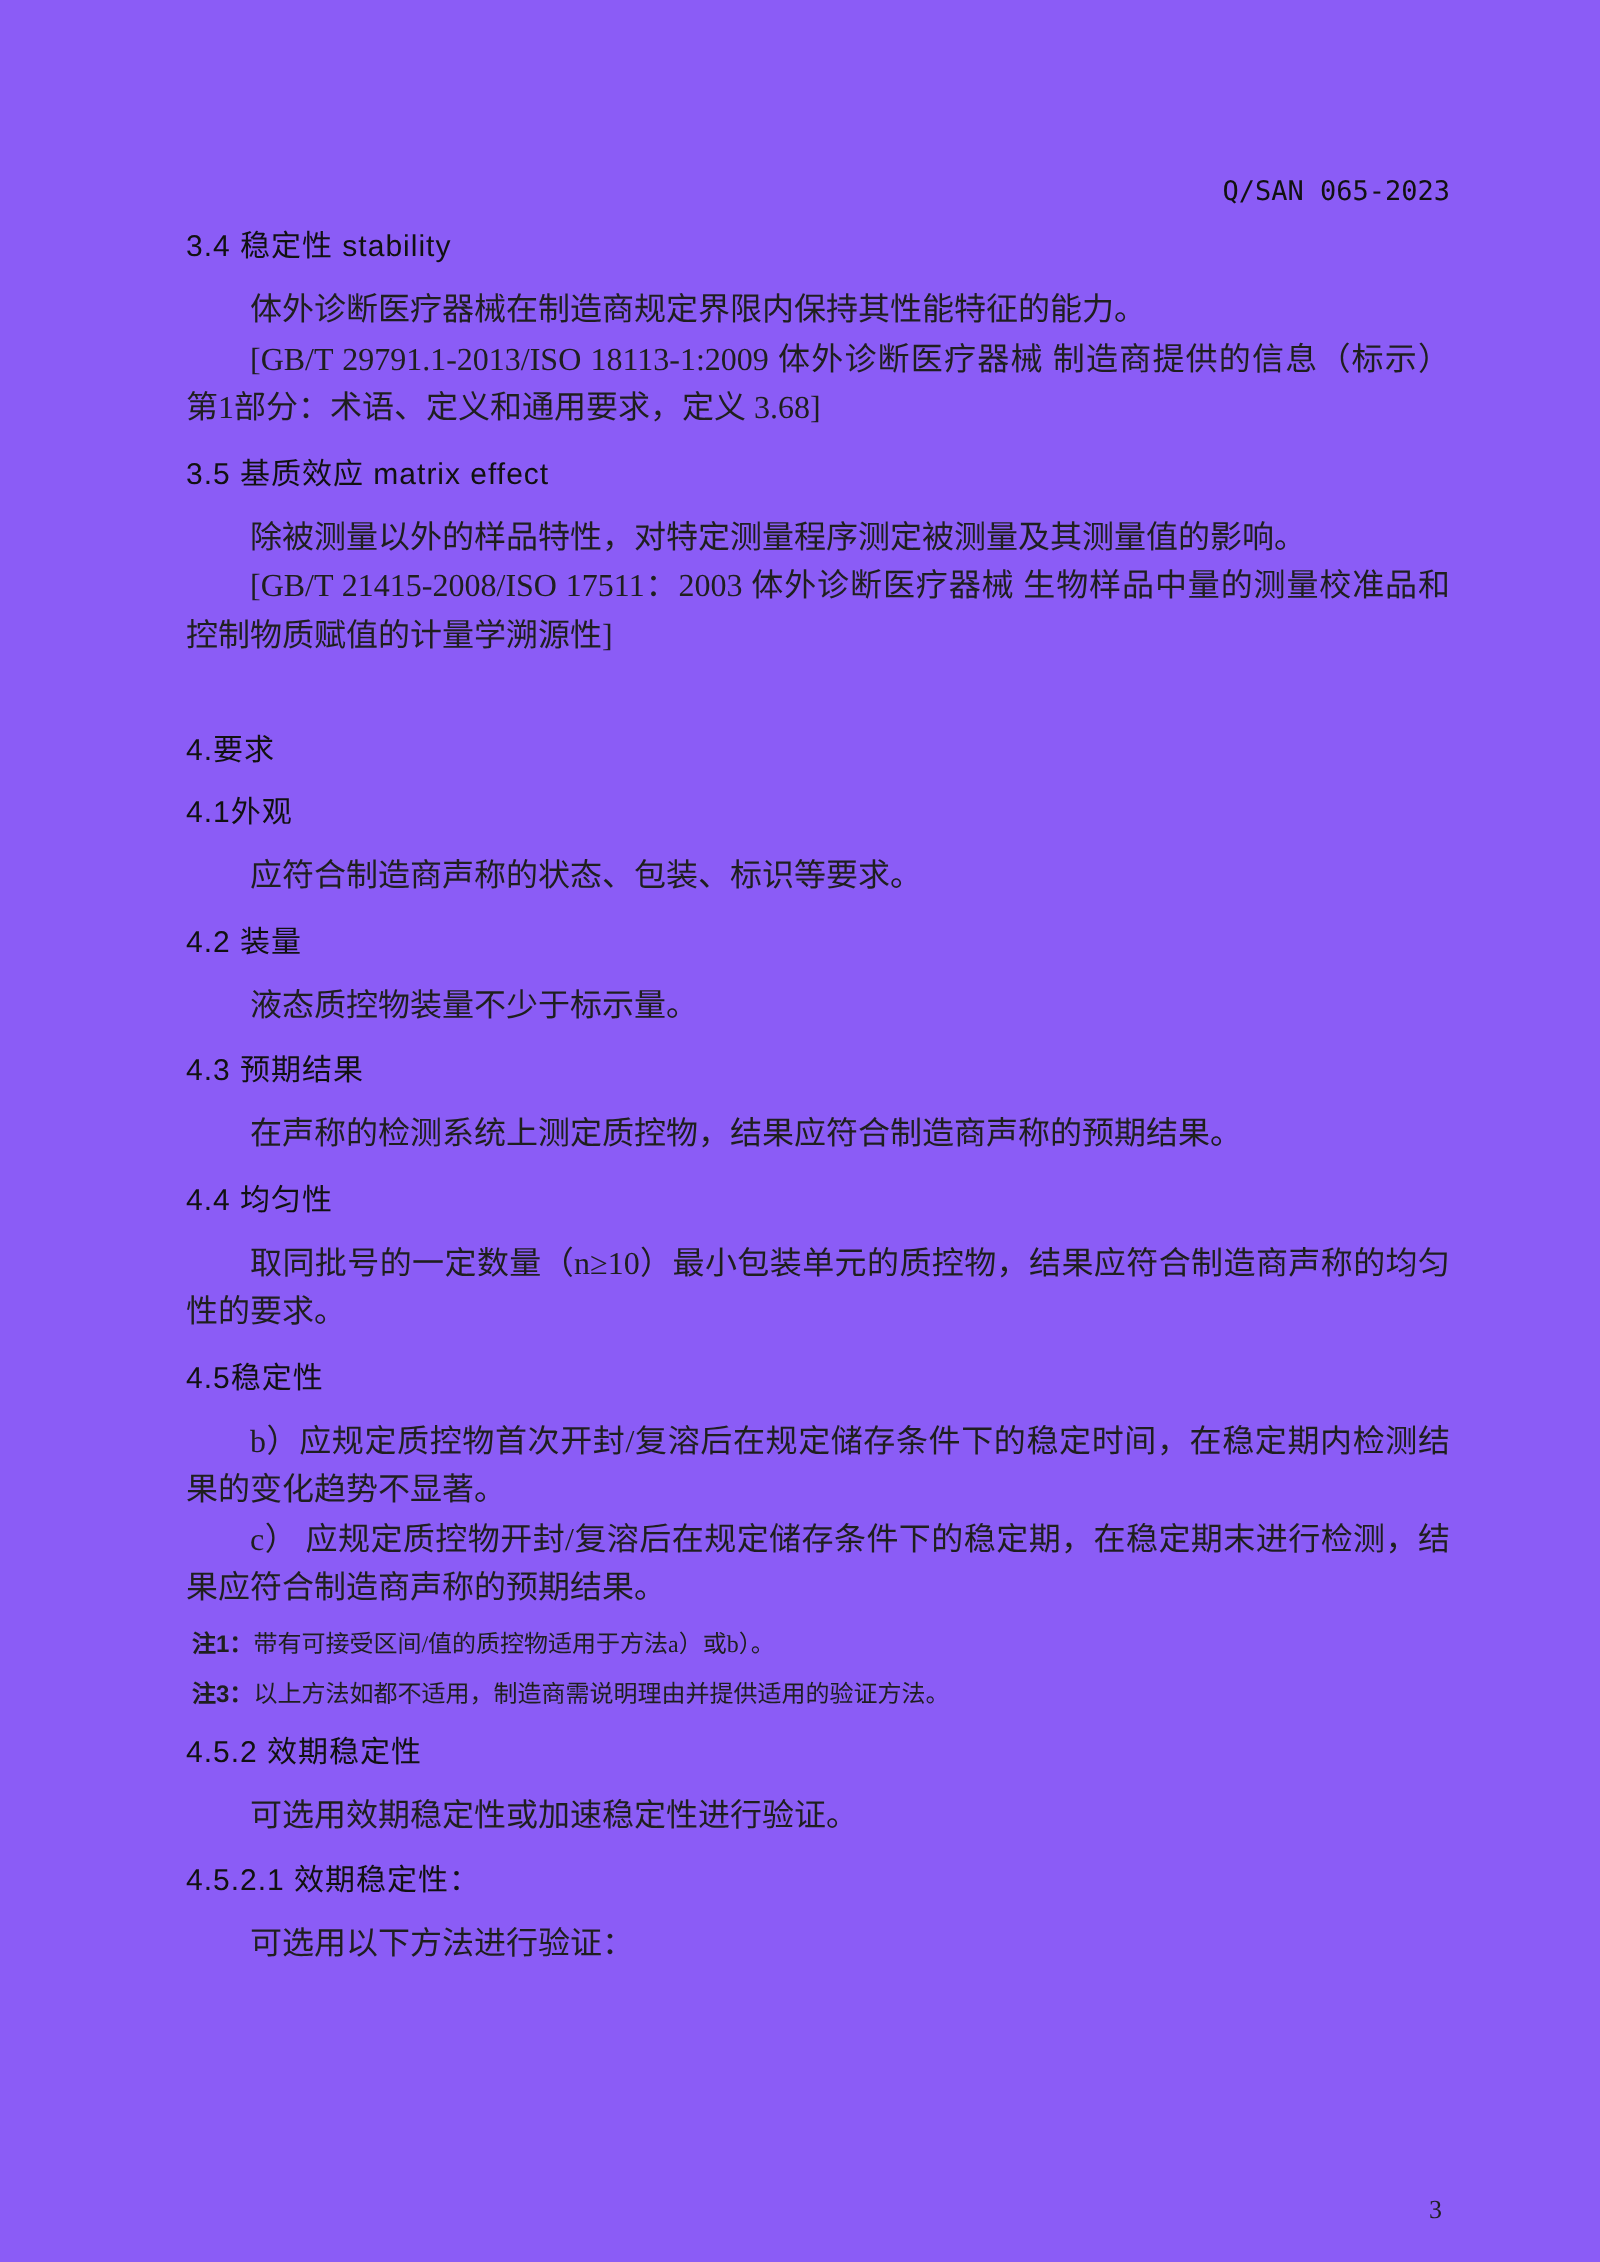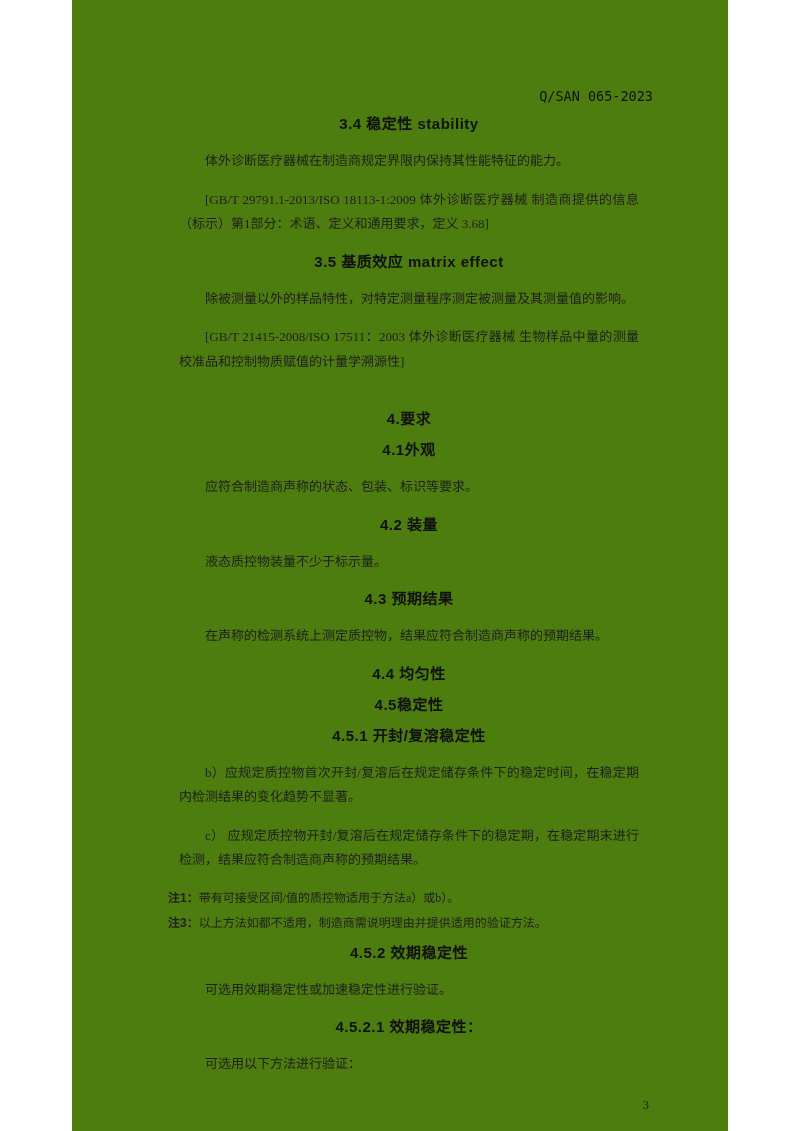--- a/index.html
+++ b/index.html
@@ -1,50 +1,49 @@
 <!DOCTYPE html>
 <html lang="zh-CN"><head>
 <meta charset="utf-8">
 <style>
   html, body { margin: 0; padding: 0; background: #ffffff; }
   .page {
     position: relative;
-    width: 656px;
+    width: 800px;
     height: 1131px;
     margin: 0 auto;
-    background: #4d7c0f;
+    background: #8b5cf6;
     color: #1f1f1f;
     box-sizing: border-box;
     padding: 88px 75px 0 93px;
     font-family: "Liberation Serif", "DejaVu Serif", serif;
     overflow: hidden;
   }
   .doc-number {
     text-align: right;
     font-family: "DejaVu Sans Mono", "Liberation Mono", monospace;
     font-size: 13.5px;
     line-height: 16px;
     color: #111111;
   }
   .h {
     font-family: "Liberation Sans", "DejaVu Sans", sans-serif;
-    font-weight: bold;
+    font-weight: normal;
     font-size: 15px;
     line-height: 22px;
     margin: 9px 0;
     color: #111111;
     letter-spacing: 0.5px;
-    text-align: center;
   }
   .h-chapter { margin-top: 34px; }
   .h-sub { margin-top: 8px; }
   .p {
-    font-size: 13px;
+    font-size: 16px;
     line-height: 24.5px;
-    margin: 14px;
+    margin: 0;
     text-indent: 2em;
     text-align: justify;
     color: #1f1f1f;
   }
   .note {
     font-size: 12px;
     line-height: 22px;
     margin: 3px;
     color: #1f1f1f;
   }
@@ -95,28 +94,28 @@
     <p class="p">液态质控物装量不少于标示量。</p>
   </div>
 
   <div>
     <div class="h">4.3 预期结果</div>
     <p class="p">在声称的检测系统上测定质控物，结果应符合制造商声称的预期结果。</p>
   </div>
 
   <div>
     <div class="h">4.4 均匀性</div>
+    <p class="p">取同批号的一定数量（n≥10）最小包装单元的质控物，结果应符合制造商声称的均匀性的要求。</p>
   </div>
 
   <div>
     <div class="h">4.5稳定性</div>
   </div>
 
   <div>
-    <div class="h">4.5.1 开封/复溶稳定性</div>
     <p class="p">b）应规定质控物首次开封/复溶后在规定储存条件下的稳定时间，在稳定期内检测结果的变化趋势不显著。</p>
     <p class="p">c） 应规定质控物开封/复溶后在规定储存条件下的稳定期，在稳定期末进行检测，结果应符合制造商声称的预期结果。</p>
     <p class="note"><span class="note-label">注1：</span><span>带有可接受区间/值的质控物适用于方法a）或b）。</span></p>
     <p class="note"><span class="note-label">注3：</span><span>以上方法如都不适用，制造商需说明理由并提供适用的验证方法。</span></p>
   </div>
 
   <div>
     <div class="h h-sub">4.5.2 效期稳定性</div>
     <p class="p">可选用效期稳定性或加速稳定性进行验证。</p>
   </div>

